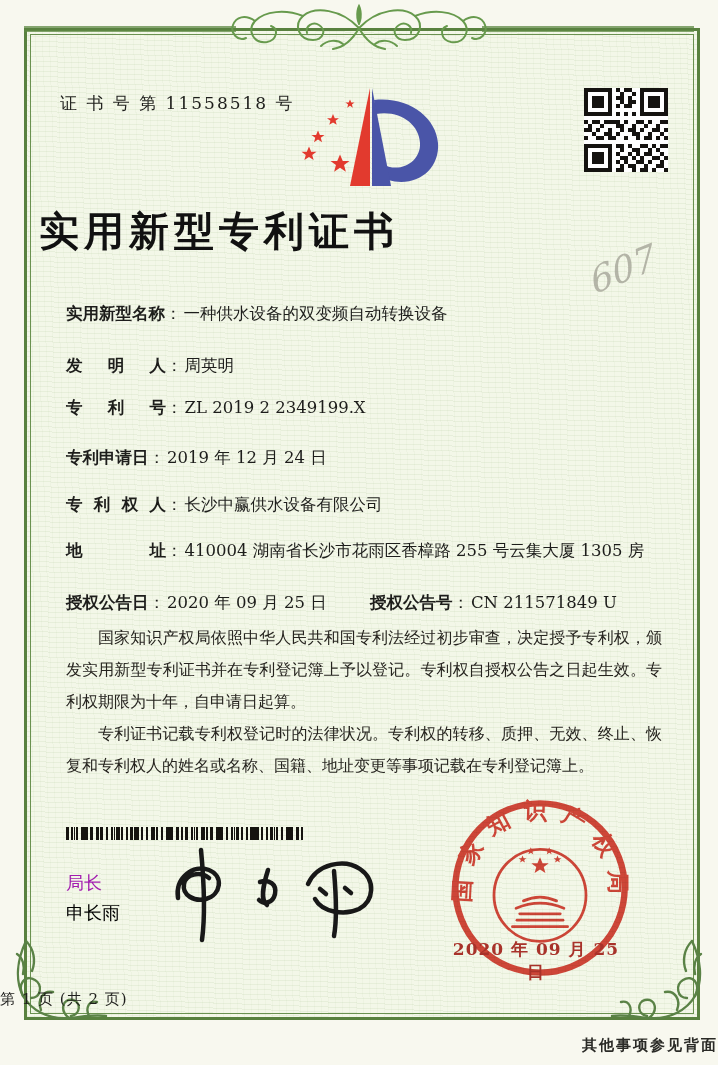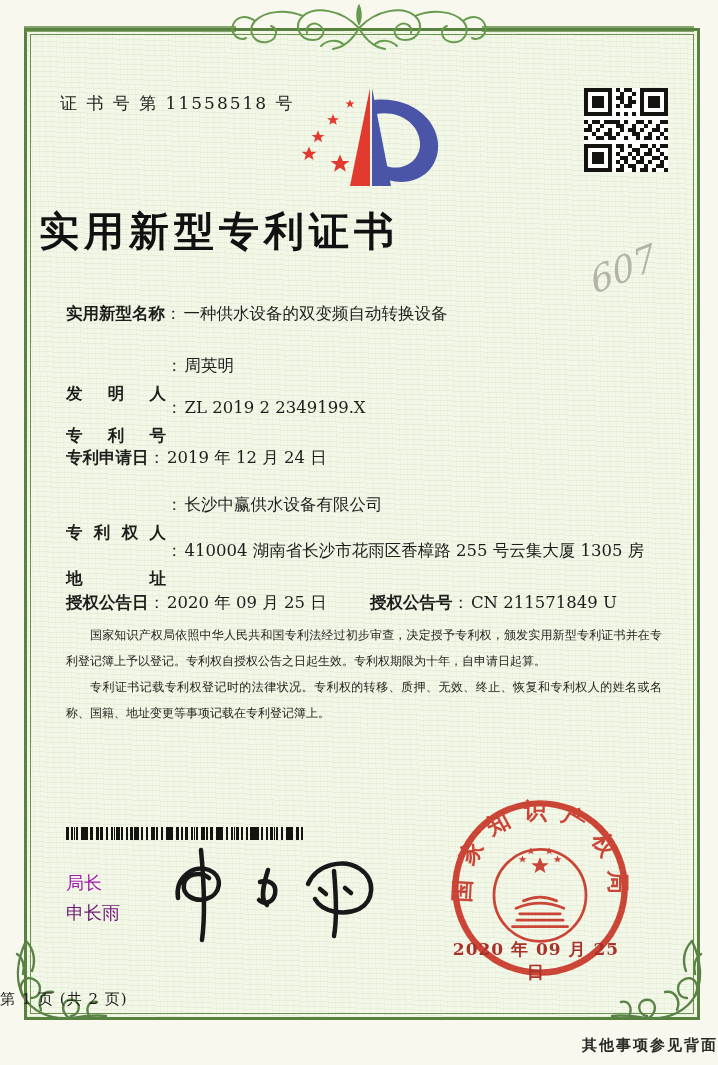--- a/index.html
+++ b/index.html
@@ -29,38 +29,38 @@
     font-size:40px;font-weight:700;letter-spacing:5px;color:#111;margin-left:39px;
   }
   .pencil{
     left:592px;top:246px;width:80px;height:70px;
     color:#a09f93;font-size:36px;font-style:italic;
     transform:rotate(-22deg) skewX(-8deg);opacity:.75;
     font-family:"DejaVu Serif",serif;
   }
   .row{left:66px;height:24px;font-size:16.5px;white-space:nowrap;}
   .lbl{display:inline-block;vertical-align:top;font-weight:bold;}
-  .j{width:100px;text-align:justify;text-align-last:justify;margin-top:28px;}
+  .j{width:100px;text-align:justify;text-align-last:justify;}
   .colon{display:inline-block;}
   .val{display:inline-block;margin-left:2px;}
   .pair2{position:absolute;left:304px;top:0;white-space:nowrap;}
   .paras{
-    left:66px;top:622px;width:596px;font-size:12px;line-height:26px;
+    left:66px;top:622px;width:596px;font-size:16px;line-height:32px;
     text-align:justify;color:#26241f;
   }
   .paras p{margin:0;text-indent:2em;}
   .barcode{
     left:66px;top:827px;width:237px;height:13px;
     background:
       repeating-linear-gradient(90deg,#15130f 0 2px,transparent 2px 5px),
       repeating-linear-gradient(90deg,#15130f 0 1px,transparent 1px 8px),
       repeating-linear-gradient(90deg,#15130f 0 3px,transparent 3px 17px);
   }
   .signer-role{left:66px;top:871px;font-size:18px;font-family:"DejaVu Sans","Liberation Sans",sans-serif;color:#a21caf;}
-  .signer-name{left:66px;top:901px;font-size:18px;font-family:"DejaVu Sans","Liberation Sans",sans-serif;color:#701a75;}
+  .signer-name{left:66px;top:901px;font-size:18px;font-family:"DejaVu Sans","Liberation Sans",sans-serif;color:#000000;}
   .seal{left:448px;top:796px;width:184px;height:184px;opacity:.92;mix-blend-mode:multiply;}
   .seal-date{
     left:446px;top:938px;width:180px;text-align:center;
     font-size:17px;letter-spacing:1px;color:#a8322a;font-weight:600;
   }
   .page-num{left:0;top:990px;width:718px;font-size:15px;letter-spacing:1px;}
   .back-note{left:0;top:1036px;width:718px;text-align:right;font-size:15px;font-weight:700;letter-spacing:2px;color:#2a2a26;}
   .ornament{pointer-events:none;}
 </style>
 </head>

